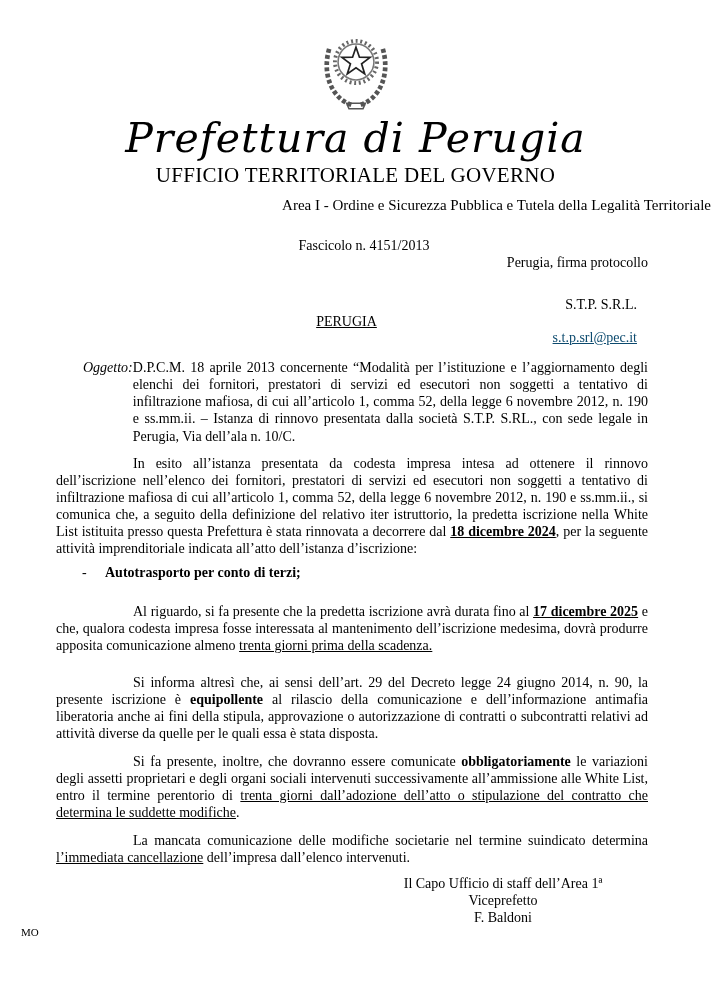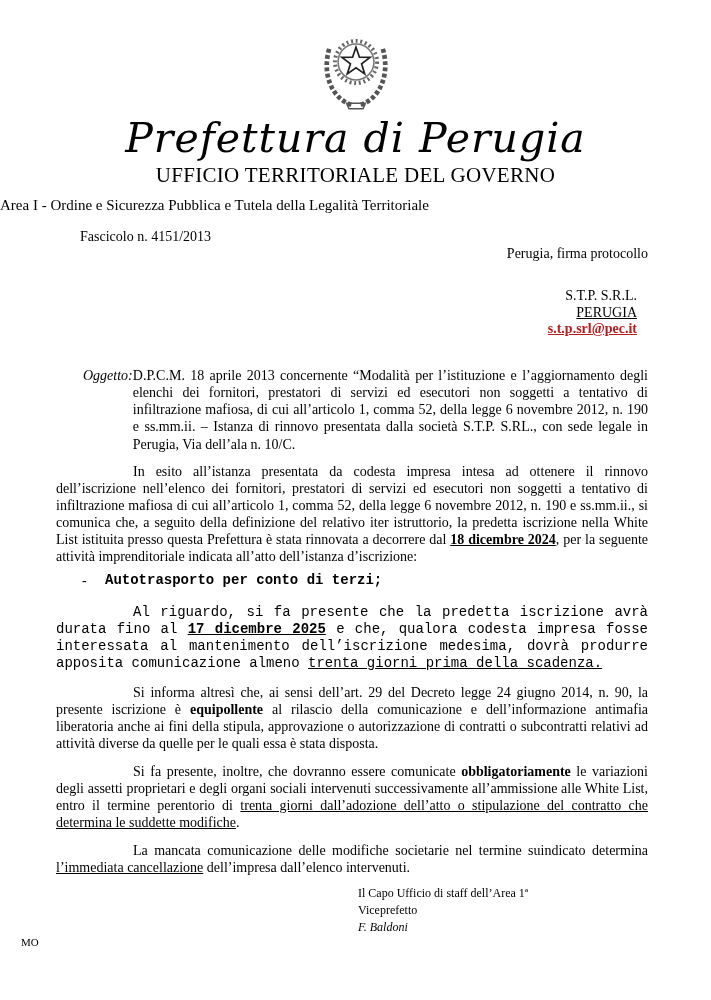--- a/index.html
+++ b/index.html
@@ -25,87 +25,88 @@
     white-space: nowrap;
   }
   .subtitle {
     text-align: center;
     font-size: 21px;
     line-height: 18px;
     margin-top: 2px;
     letter-spacing: 0.3px;
   }
   .area-line {
-    text-align: left;
+    text-align: right;
     font-size: 15px;
     line-height: 17px;
     margin-top: 13px;
   }
   
   .content { margin: 0 63px 0 56px; }
   .fascicolo {
-    margin-top: 15px;
+    margin-top: 24px;
     margin-left: 24px;
     font-size: 14px;
     line-height: 16px;
+    text-align: center;
   }
   .place-date {
     text-align: right;
     margin-top: 1px;
     font-size: 14px;
     line-height: 16px;
   }
   .recipient {
     text-align: right;
     margin-top: 26px;
     padding-right: 11px;
     font-size: 14px;
     line-height: 16.5px;
   }
-  .recipient .city { text-decoration: underline; }
-  .recipient .email { color: #b91c1c; text-decoration: underline; cursor: pointer; font-weight: bold; }
+  .recipient .city { text-decoration: underline; text-align: center; }
+  .recipient .email { color: #0c4a6e; text-decoration: underline; cursor: pointer; }
   
   .subject-row {
     display: flex;
-    margin-top: 29px;
+    margin-top: 12px;
     margin-left: 27px;
     font-size: 14px;
     line-height: 17.3px;
   }
   .subject-label { flex: 0 0 47px; font-style: italic; }
   .subject-text { flex: 1; text-align: justify; }
   
   .body-para {
     margin: 10px 0 0 0;
     font-size: 14px;
     line-height: 17px;
     text-align: justify;
     text-indent: 77px;
   }
-  .p2 { margin-top: 15px; font-family: Liberation Mono, monospace; }
-  .p3 { margin-top: 12px; }
+  .p2 { margin-top: 22px; }
+  .p3 { margin-top: 20px; }
   .p4 { margin-top: 11px; }
   .p5 { margin-top: 11px; }
   .bullet-row {
     display: flex;
     margin: 7px 0 0 26px;
     font-size: 14px;
     line-height: 17px;
   }
   .bullet-dash { flex: 0 0 23px; }
-  .bullet-text { font-weight: bold; font-family: Liberation Mono, monospace; }
+  .bullet-text { font-weight: bold; }
   
   .signature {
     width: 290px;
     margin: 9px 0 0 auto;
-    text-align: left;
-    font-size: 12px;
+    text-align: center;
+    font-size: 14px;
     line-height: 17px;
   }
-  .signature .sig-name { font-style: italic; }
+  .signature .sig-name { }
   
   .footer { margin: 0 20px 0 21px; }
   .footer-initials { font-size: 11px; line-height: 12px; }
   .footer-note { font-size: 10.5px; line-height: 11.5px; text-align: justify; }
 </style>
 </head>
 <body>
 
 <div class="page">
 

